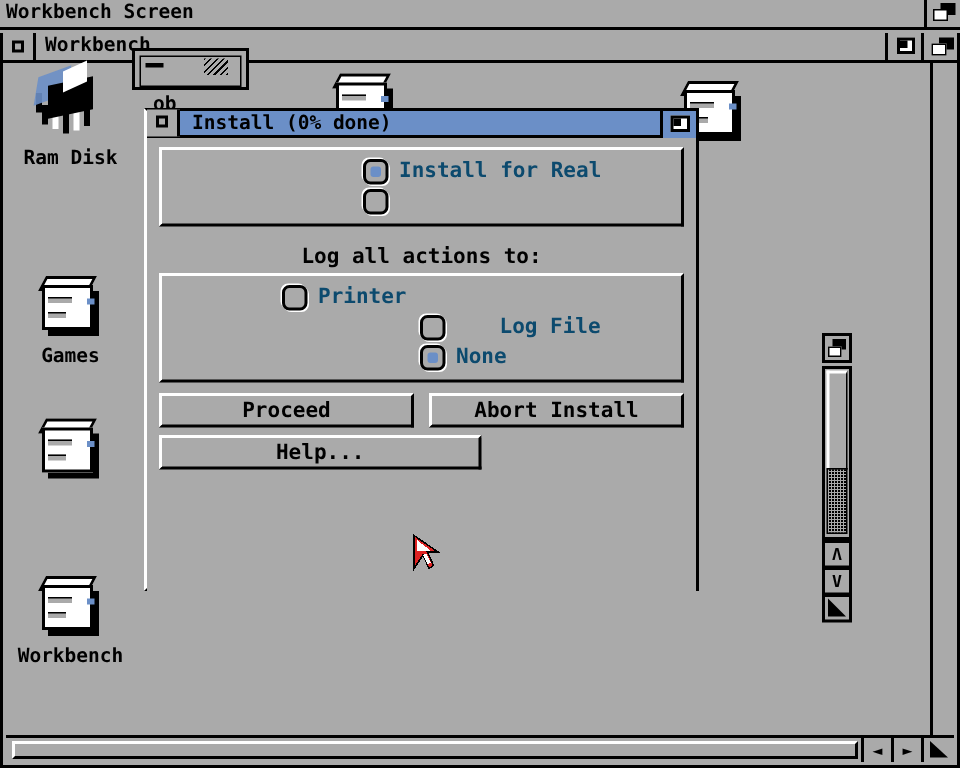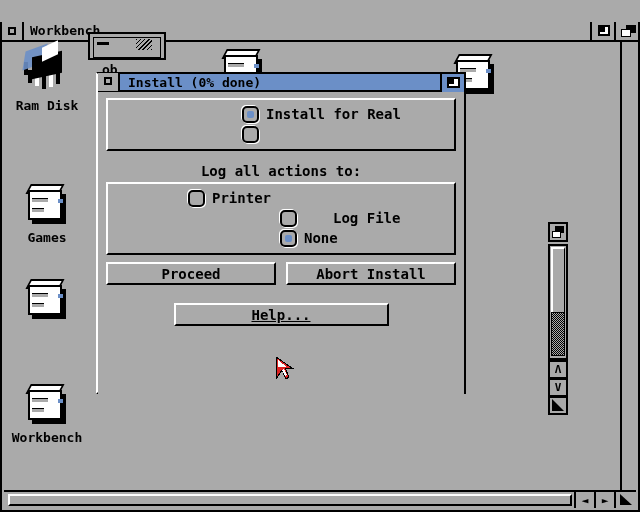--- a/index.html
+++ b/index.html
@@ -251,40 +251,40 @@
     margin-right: 7px;
     box-shadow: -1px -1px 0 #fff, 1px 1px 0 #fff;
   }
   .radio.on:after {
     content: ""; position: absolute;
     left: 3px; top: 3px; width: 7px; height: 7px;
     background: #6b8fc7;
     border-radius: 2px;
   }
   .opt-label {
-    font-size: 14px; font-weight: bold; color: #000000;
+    font-size: 14px; font-weight: bold; color: #0c4a6e;
     white-space: nowrap;
   }
 
   .btn-row { display: flex; gap: 10px; margin-top: 7px; }
   .amiga-btn {
     flex: 1 1 0;
     height: 23px;
     background: #aaaaaa;
     border-top: 2px solid #fff;
     border-left: 2px solid #fff;
     border-right: 2px solid #000;
     border-bottom: 2px solid #000;
     font-family: "DejaVu Sans Mono", "Liberation Mono", monospace;
     font-size: 14px; font-weight: bold; color: #000;
     display: flex; align-items: center; justify-content: center;
     cursor: pointer;
   }
   .help-row {
-    display: flex; justify-content: center; margin-top: 18px; text-decoration: underline;
+    display: flex; justify-content: flex-start; margin-top: 5px;
   }
   .help-row .amiga-btn { flex: 0 0 215px; }
 
   
   #inst-scroll {
     position: absolute; right: 2px; top: 130px;
     width: 20px; height: 180px;
     background: #aaaaaa;
     border: 2px solid #000;
   }
@@ -369,20 +369,29 @@
     position: absolute; left: 274px; top: 355px;
     width: 24px; height: 26px;
     pointer-events: none;
   }
 </style>
 </head>
 <body>
 
 <div id="screen">
 
+  <div id="screen-bar">
+    <div id="screen-title">Workbench Screen</div>
+    <div class="gadget-depth" style="right:0; top:0; height:18px;">
+      <div class="depth-glyph">
+        <div class="back"></div>
+          <div class="front"></div>
+      </div>
+    </div>
+  </div>
 
   <div id="wb-window">
 
     <div id="wb-titlebar">
       <div id="wb-close">
         <div class="sq"></div>
       </div>
       <div id="wb-title">Workbench</div>
       <div id="wb-gadgets">
         <div class="gadget-zoom">

